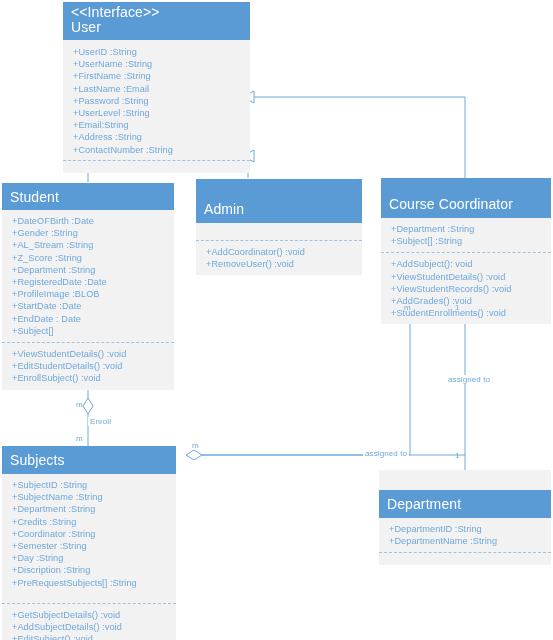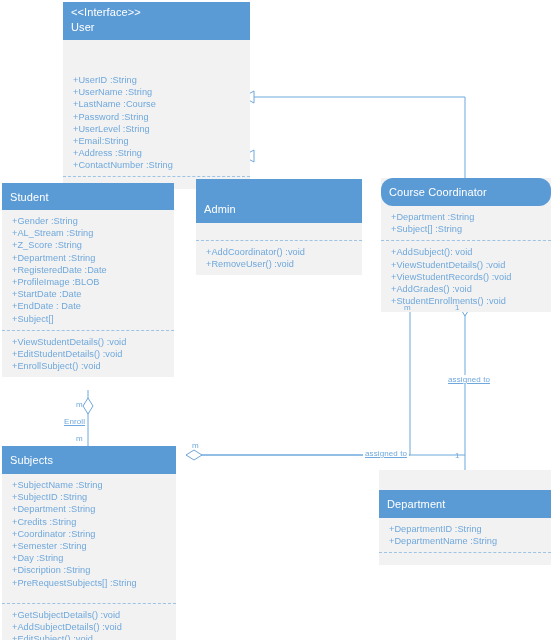--- a/index.html
+++ b/index.html
@@ -32,26 +32,26 @@
     background: #F2F2F2;
     box-sizing: border-box;
   }
   .uml-header {
     background: #5B9BD5;
     color: #FFFFFF;
     padding: 4px 8px 5px 8px;
     box-sizing: border-box;
   }
   .uml-stereotype {
-    font-size: 11px;
+    font-size: 14px;
     line-height: 13px;
     letter-spacing: 0.1px;
   }
   .uml-title {
-    font-size: 11px;
+    font-size: 14px;
     line-height: 16px;
     letter-spacing: 0.1px;
   }
   .uml-compartment {
     padding: 5px 4px 5px 10px;
     box-sizing: border-box;
   }
   .uml-compartment.divided {
     border-top: 1px dashed #9DC3E6;
   }
@@ -71,21 +71,20 @@
   }
   .edge-mult {
     position: absolute;
     font-size: 8px;
     color: #6FA8DC;
     white-space: nowrap;
   }
   .label-chip {
     background: #ffffff;
     padding: 0 2px;
-    text-decoration: underline;
   }
 </style>
 </head>
 <body>
 
 <div id="canvas">
 
   <svg class="edges" viewBox="0 0 553 640">
     <defs>
       <marker id="hollowTri" markerWidth="12" markerHeight="12" refX="10" refY="6" orient="auto" markerUnits="userSpaceOnUse">
@@ -129,38 +128,40 @@
       <polyline points="186,455 465,455" fill="none" stroke="#6FA8DC" stroke-width="1"></polyline>
       <path d="M186,455 L194,450 L202,455 L194,460 Z" fill="#FFFFFF" stroke="#6FA8DC" stroke-width="1"></path>
     </g>
   </svg>
 
   <div class="uml-class" style="left:63px; top:2px; width:187px;">
     <div class="uml-header">
       <div class="uml-stereotype">&lt;&lt;Interface&gt;&gt;</div>
       <div class="uml-title">User</div>
     </div>
-    <div class="uml-compartment" style="padding-top:6px;padding-bottom:4px;margin-top:28px;">
+    <div class="uml-compartment" style="padding-top:6px;padding-bottom:4px;">
       <div class="uml-member">+UserID :String</div>
       <div class="uml-member">+UserName :String</div>
-      <div class="uml-member">+LastName :Course</div>
+      <div class="uml-member">+FirstName :String</div>
+      <div class="uml-member">+LastName :Email</div>
       <div class="uml-member">+Password :String</div>
       <div class="uml-member">+UserLevel :String</div>
       <div class="uml-member">+Email:String</div>
       <div class="uml-member">+Address :String</div>
       <div class="uml-member">+ContactNumber :String</div>
     </div>
     <div class="uml-compartment divided" style="height:13px;padding:0;"></div>
   </div>
 
   <div class="uml-class" style="left:2px; top:183px; width:172px;">
     <div class="uml-header" style="padding-top:6px;">
       <div class="uml-title">Student</div>
     </div>
     <div class="uml-compartment">
+      <div class="uml-member">+DateOFBirth :Date</div>
       <div class="uml-member">+Gender :String</div>
       <div class="uml-member">+AL_Stream :String</div>
       <div class="uml-member">+Z_Score :String</div>
       <div class="uml-member">+Department :String</div>
       <div class="uml-member">+RegisteredDate :Date</div>
       <div class="uml-member">+ProfileImage :BLOB</div>
       <div class="uml-member">+StartDate :Date</div>
       <div class="uml-member">+EndDate : Date</div>
       <div class="uml-member">+Subject[]</div>
     </div>
@@ -176,43 +177,43 @@
       <div class="uml-title">Admin</div>
     </div>
     <div class="uml-compartment" style="height:17px;padding:0;"></div>
     <div class="uml-compartment divided">
       <div class="uml-member">+AddCoordinator() :void</div>
       <div class="uml-member">+RemoveUser() :void</div>
     </div>
   </div>
 
   <div class="uml-class" style="left:381px; top:178px; width:170px;">
-    <div class="uml-header" style="padding-top:6px;padding-bottom:6px;border-radius:12px;">
+    <div class="uml-header" style="padding-top:18px;padding-bottom:6px;">
       <div class="uml-title">Course Coordinator</div>
     </div>
     <div class="uml-compartment">
       <div class="uml-member">+Department :String</div>
       <div class="uml-member">+Subject[] :String</div>
     </div>
     <div class="uml-compartment divided">
       <div class="uml-member">+AddSubject(): void</div>
       <div class="uml-member">+ViewStudentDetails() :void</div>
       <div class="uml-member">+ViewStudentRecords() :void</div>
       <div class="uml-member">+AddGrades() :void</div>
       <div class="uml-member">+StudentEnrollments() :void</div>
     </div>
   </div>
 
   <div class="uml-class" style="left:2px; top:446px; width:174px;">
     <div class="uml-header" style="padding-top:6px;padding-bottom:6px;">
       <div class="uml-title">Subjects</div>
     </div>
     <div class="uml-compartment">
+      <div class="uml-member">+SubjectID :String</div>
       <div class="uml-member">+SubjectName :String</div>
-      <div class="uml-member">+SubjectID :String</div>
       <div class="uml-member">+Department :String</div>
       <div class="uml-member">+Credits :String</div>
       <div class="uml-member">+Coordinator :String</div>
       <div class="uml-member">+Semester :String</div>
       <div class="uml-member">+Day :String</div>
       <div class="uml-member">+Discription :String</div>
       <div class="uml-member">+PreRequestSubjects[] :String</div>
     </div>
     <div class="uml-compartment divided" style="margin-top:9px;">
       <div class="uml-member">+GetSubjectDetails() :void</div>
@@ -226,21 +227,21 @@
       <div class="uml-title">Department</div>
     </div>
     <div class="uml-compartment">
       <div class="uml-member">+DepartmentID :String</div>
       <div class="uml-member">+DepartmentName :String</div>
     </div>
     <div class="uml-compartment divided" style="height:13px;padding:0;"></div>
   </div>
 
   <div class="edge-mult" style="left:76px; top:400px;">m</div>
-  <div class="edge-label label-chip" style="left:62px; top:417px;">Enroll</div>
+  <div class="edge-label label-chip" style="left:88px; top:417px;">Enroll</div>
   <div class="edge-mult" style="left:76px; top:434px;">m</div>
 
   <div class="edge-mult" style="left:404px; top:303px;">m</div>
   <div class="edge-mult" style="left:192px; top:441px;">m</div>
   <div class="edge-label label-chip" style="left:363px; top:449px;">assigned to</div>
 
   <div class="edge-mult" style="left:455px; top:303px;">1</div>
   <div class="edge-label label-chip" style="left:446px; top:375px;">assigned to</div>
   <div class="edge-mult" style="left:455px; top:451px;">1</div>
 

